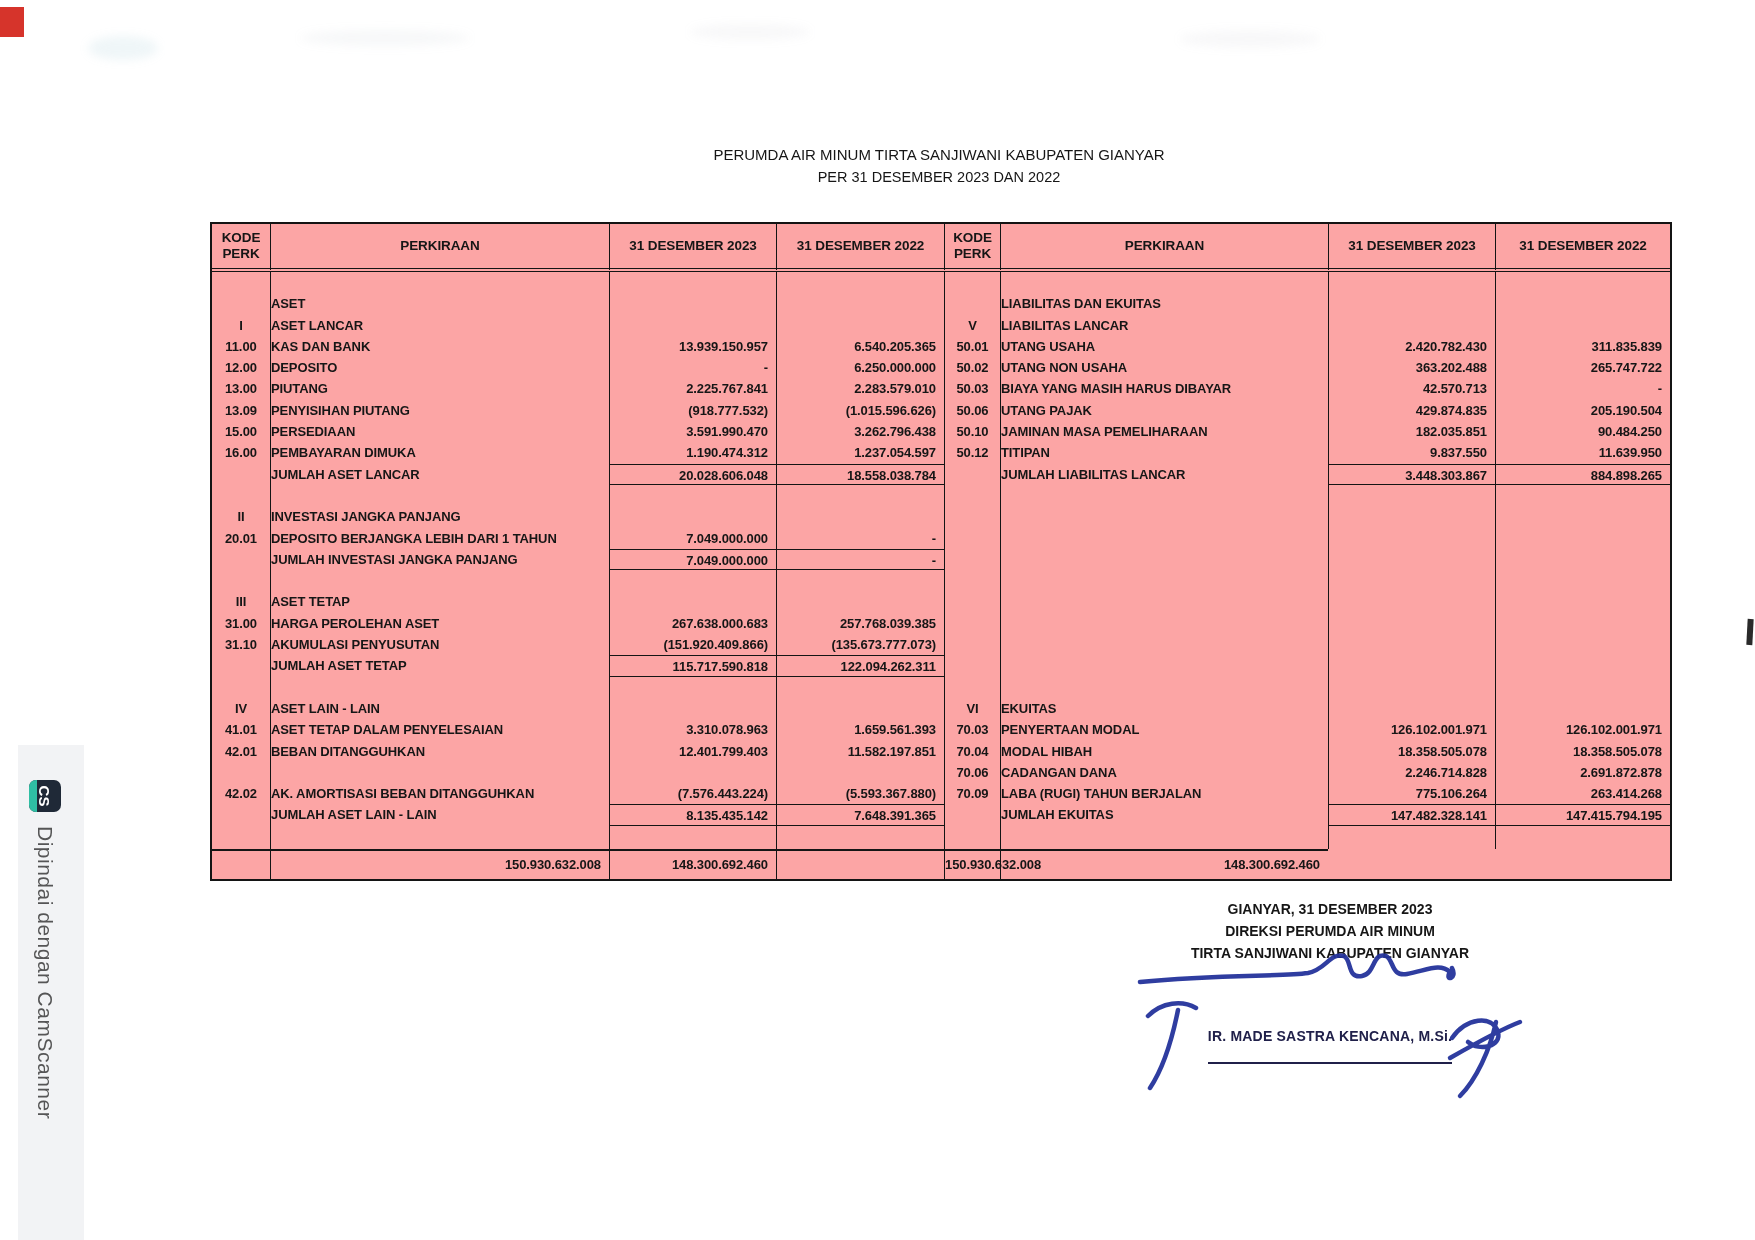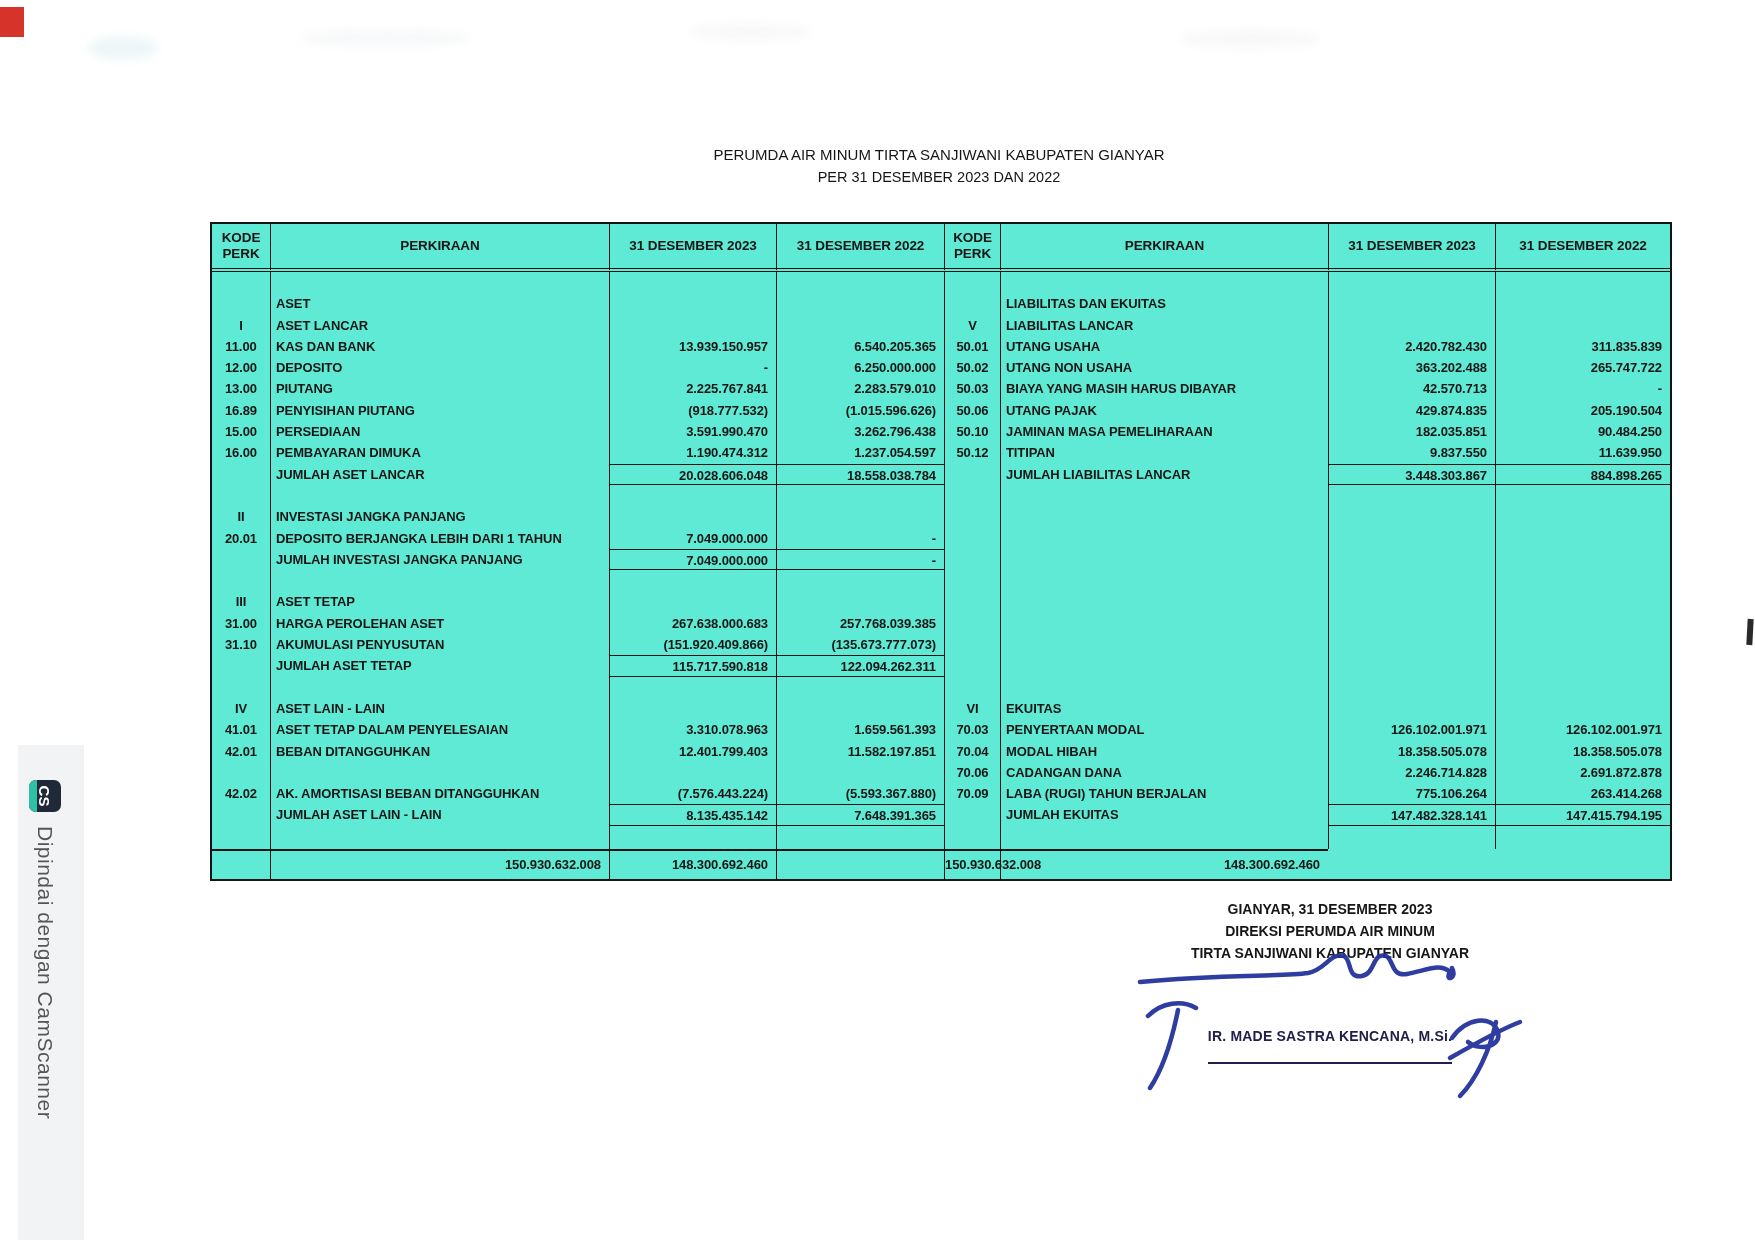--- a/index.html
+++ b/index.html
@@ -29,27 +29,27 @@
 
   
   .title{position:absolute;left:210px;top:144px;width:1458px;text-align:center;font-weight:normal;line-height:22px;}
   .title .t1{font-size:15px;}
   .title .t2,.title .t3{font-size:14.5px;}
 
   
   .grid{position:absolute;left:210px;top:222px;display:grid;
         grid-template-columns:58px 339px 167px 168px 56px 328px 167px 175px;
         grid-template-rows:48px repeat(26,21.3px) 23.2px 30px;
-        border:2.5px solid #141414;background:#5eead4;}
+        border:2.5px solid #141414;background:#fca5a5;}
   .cell{font-weight:bold;font-size:13px;line-height:21.3px;white-space:nowrap;letter-spacing:-0.1px;}
   .hc{display:flex;flex-direction:column;align-items:center;justify-content:center;
       font-size:13.5px;line-height:16px;text-align:center;border-bottom:4px double #141414;}
   .c2,.c3,.c4,.c5,.c6,.c7,.c8{border-left:1.5px solid #141414;}
   .k{text-align:center;}
-  .l{padding-left:5px;}
+  .l{}
   .v{text-align:right;padding-right:8px;}
   .box{border-top:1.5px solid #141414;border-bottom:1.5px solid #141414;}
   .trow{border-top:2px solid #141414;line-height:28px;}
   .tl{text-align:center;}
 
   
   .sig{position:absolute;left:1140px;top:898px;width:380px;text-align:center;
        font-weight:bold;font-size:14px;line-height:22px;}
   .sig-name{position:absolute;left:1140px;top:1028px;width:380px;text-align:center;
        font-weight:bold;font-size:14px;color:#20204a;}
@@ -137,21 +137,21 @@
       <div class="cell v c7">363.202.488</div>
       <div class="cell v c8">265.747.722</div>
       <div class="cell k c1">13.00</div>
       <div class="cell l c2">PIUTANG</div>
       <div class="cell v c3">2.225.767.841</div>
       <div class="cell v c4">2.283.579.010</div>
       <div class="cell k c5">50.03</div>
       <div class="cell l c6">BIAYA YANG MASIH HARUS DIBAYAR</div>
       <div class="cell v c7">42.570.713</div>
       <div class="cell v c8">-</div>
-      <div class="cell k c1">16.89</div>
+      <div class="cell k c1">13.09</div>
       <div class="cell l c2">PENYISIHAN PIUTANG</div>
       <div class="cell v c3">(918.777.532)</div>
       <div class="cell v c4">(1.015.596.626)</div>
       <div class="cell k c5">50.06</div>
       <div class="cell l c6">UTANG PAJAK</div>
       <div class="cell v c7">429.874.835</div>
       <div class="cell v c8">205.190.504</div>
       <div class="cell k c1">15.00</div>
       <div class="cell l c2">PERSEDIAAN</div>
       <div class="cell v c3">3.591.990.470</div>

